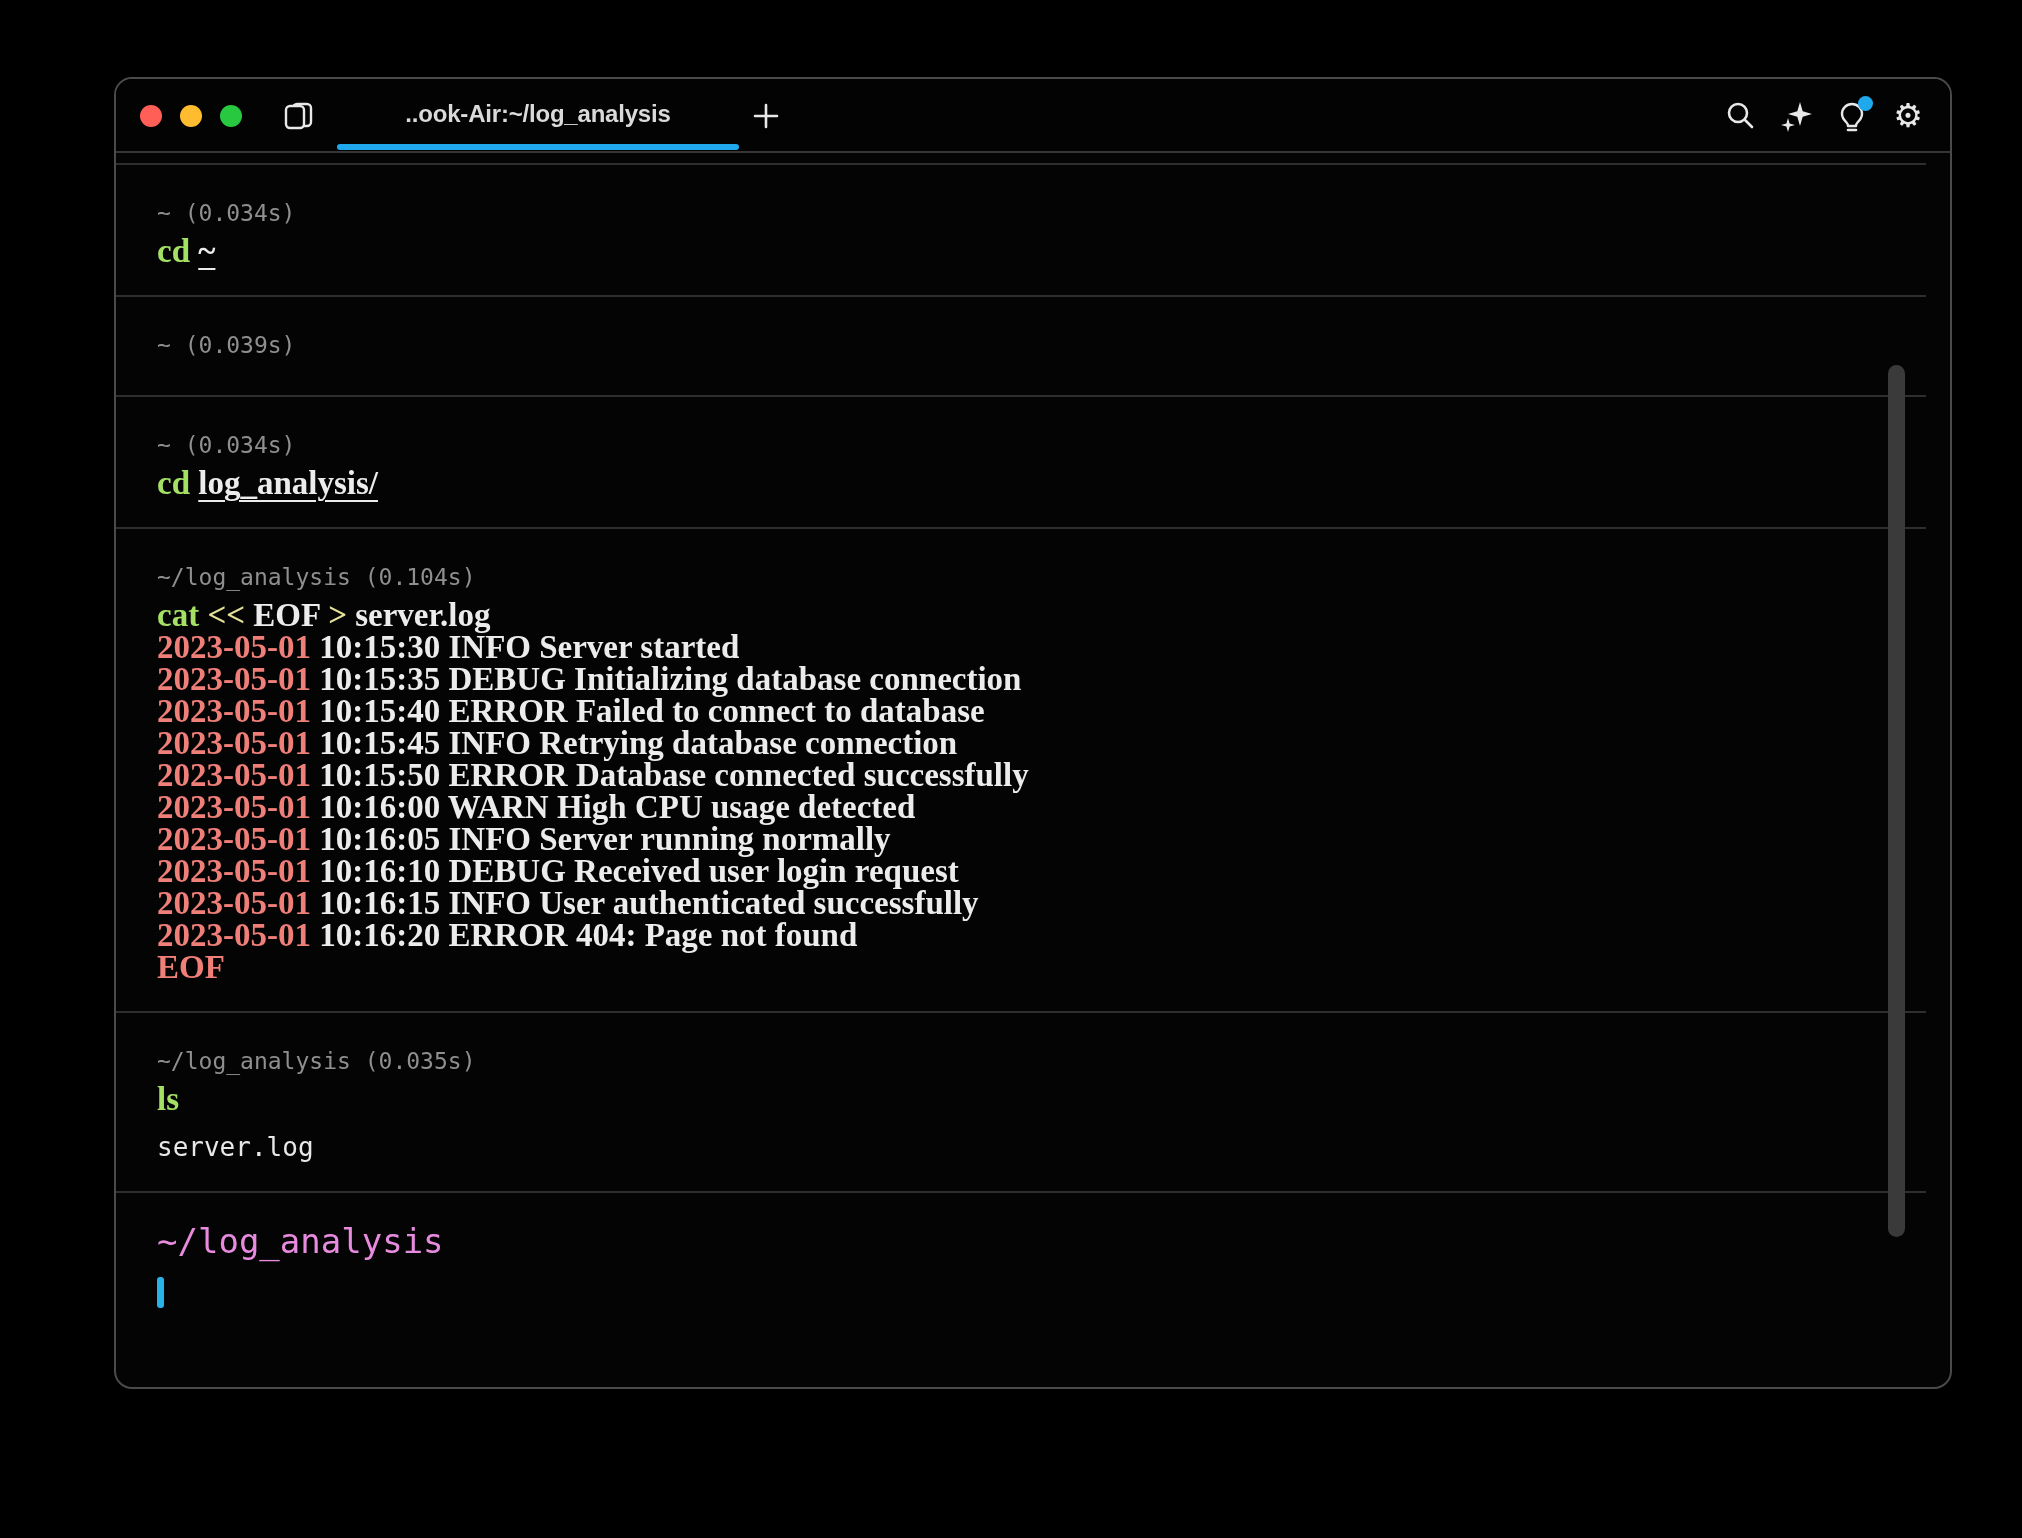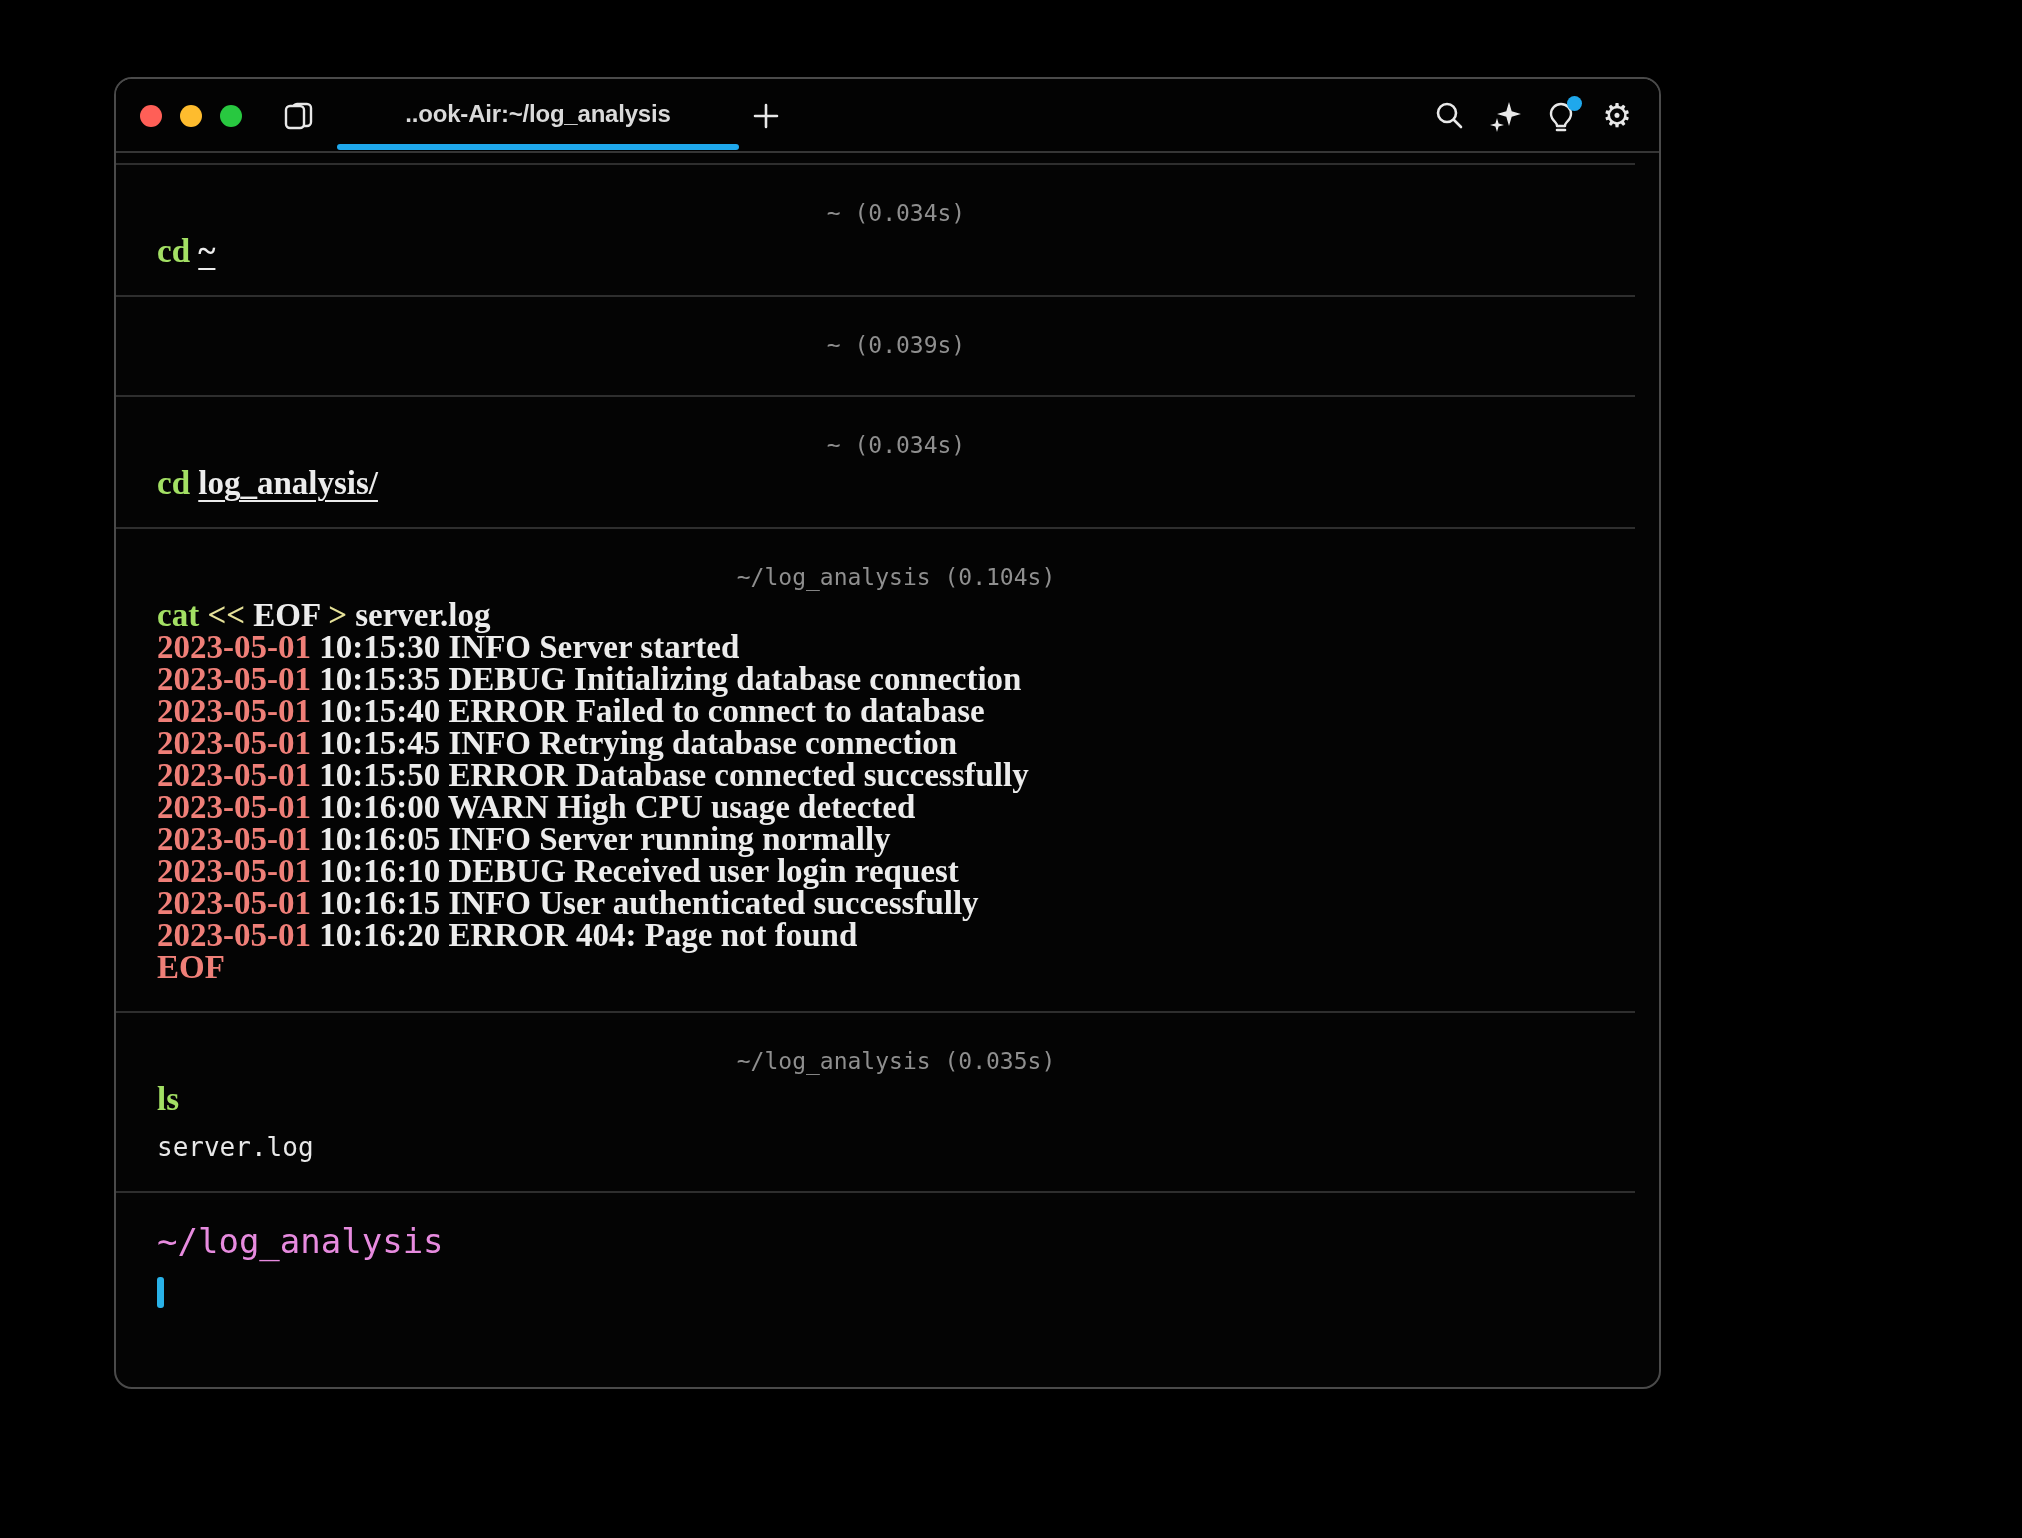--- a/index.html
+++ b/index.html
@@ -6,21 +6,21 @@
     --bg:#000000; --win-bg:#040404; --win-border:#4a4a4a;
     --sep:#2e2e2e; --prompt:#8f8f8f; --green:#a3e064; --fg:#ececec;
     --op:#e6e299; --salmon:#ef7f78; --magenta:#e78bdf; --blue:#1fa8ec;
     --icon:#e8e8e8; --scrollbar:#3a3a3a;
   }
   *{margin:0;padding:0;box-sizing:border-box;}
   html,body{width:2022px;height:1538px;background:var(--bg);overflow:hidden;}
   body{font-family:"DejaVu Sans Mono",monospace;}
 
   .window{
-    position:absolute;left:114px;top:77px;width:1547px;height:1312px;
+    position:absolute;left:114px;top:77px;width:1838px;height:1312px;
     background:var(--win-bg);border:2px solid var(--win-border);
     border-radius:18px;overflow:hidden;
   }
 
   
   .tabbar{
     position:absolute;top:0;left:0;right:0;height:74px;
     border-bottom:2px solid #363636;background:#030303;
   }
   .traffic{position:absolute;left:24px;top:26px;display:flex;gap:18px;}
@@ -46,21 +46,21 @@
   .bulb-dot{position:absolute;top:-4px;right:-5px;width:15px;height:15px;border-radius:50%;background:var(--blue);}
   .gear-glyph{font-size:33px;line-height:32px;color:var(--icon);font-family:"DejaVu Sans",sans-serif;}
 
   
   .content{
     position:absolute;top:76px;left:0;right:0;bottom:0;
     padding:8px 24px 0 41px;overflow:hidden;
   }
   .sep{height:2px;background:var(--sep);margin-left:-41px;}
   .block{padding-top:32px;padding-bottom:28px;}
-  .prompt-line{font-size:23px;line-height:32px;color:var(--prompt);margin-bottom:6px;white-space:pre;text-align:center;}
+  .prompt-line{font-size:23px;line-height:32px;color:var(--prompt);margin-bottom:6px;white-space:pre;}
   .cmd-line{font-size:33px;line-height:32px;font-weight:bold;color:var(--fg);white-space:pre;font-family:Liberation Serif, serif;}
   .out-line{font-size:26px;line-height:32px;color:#e8e8e8;white-space:pre;margin-top:16px;}
   .seg-cmd{color:var(--green);}
   .seg-plain{color:var(--fg);}
   .seg-op{color:var(--op);}
   .seg-date{color:var(--salmon);}
   .seg-path{color:var(--fg);text-decoration:underline;text-decoration-thickness:2px;text-underline-offset:6px;}
   .prompt-current{font-size:34px;line-height:32px;font-weight:normal;color:var(--magenta);white-space:pre;}
   .cursor-line{margin-top:20px;height:32px;}
   .cursor{display:inline-block;width:7px;height:31px;border-radius:3px;background:#29b2e8;}

